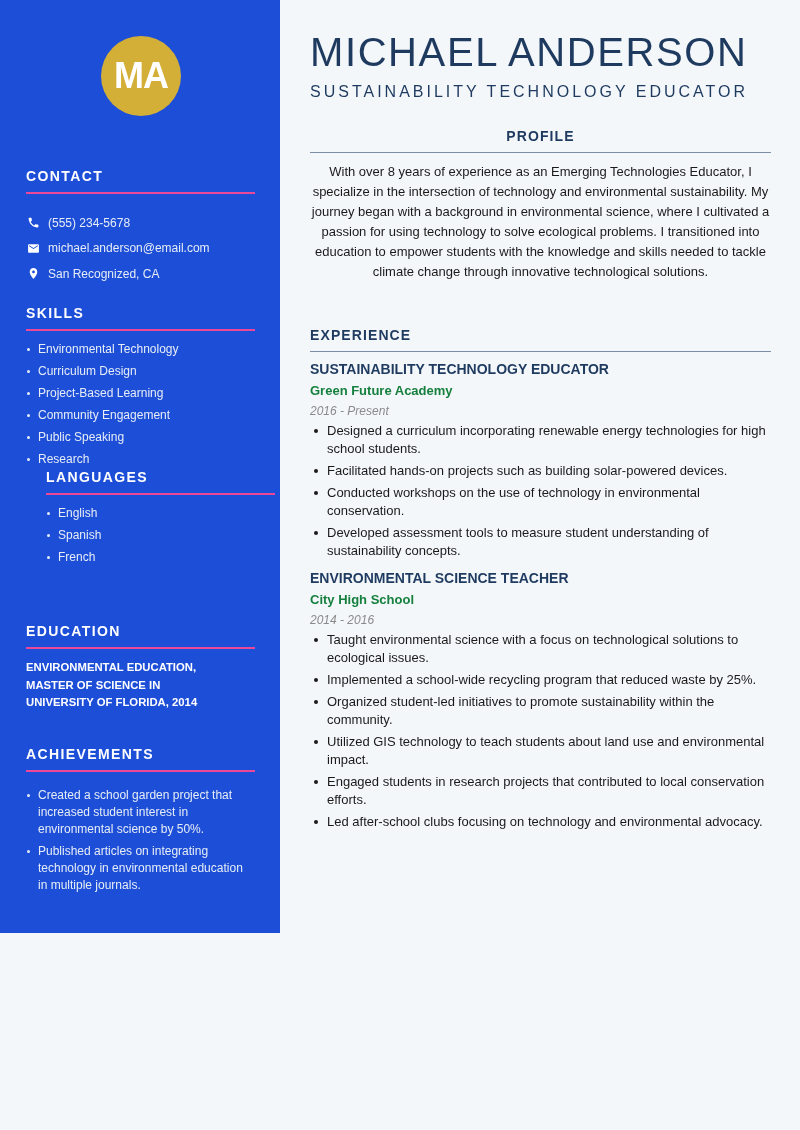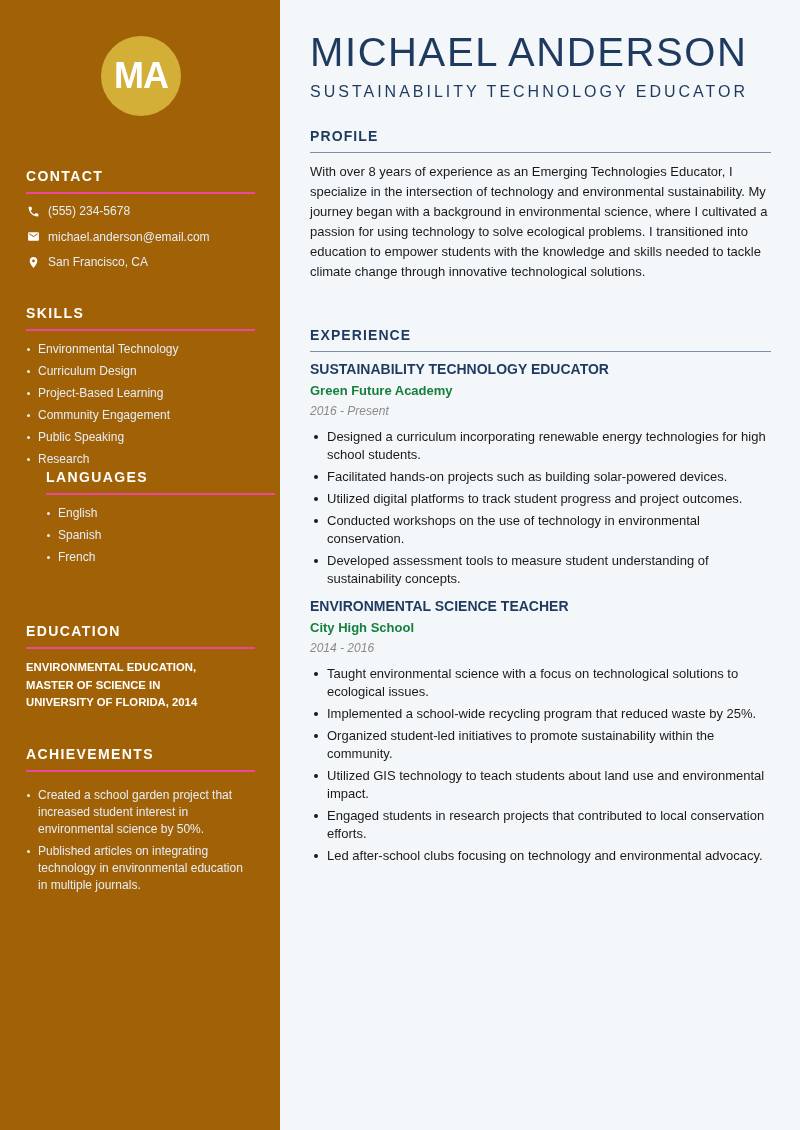--- a/index.html
+++ b/index.html
@@ -1,41 +1,41 @@
 <!DOCTYPE html>
 <html><head>
 <meta charset="utf-8">
 <style>
   * { box-sizing: border-box; margin: 0; padding: 0; }
   html, body { width: 800px; height: 1130px; overflow: hidden; }
   body { font-family: "Liberation Sans", "DejaVu Sans", sans-serif; background: #f4f7fa; position: relative; }
-  .sidebar { position: absolute; left: 0; top: 0; width: 280px; height: 1130px; background: #a16207; color: #ffffff; padding-left: 32px; }
+  .sidebar { position: absolute; left: 0; top: 0; width: 280px; height: 933px; background: #1d4ed8; color: #ffffff; padding-left: 32px; }
   .main { position: absolute; left: 280px; top: 0; width: 520px; height: 1130px; background: #f4f7fa; color: #1a1a1a; }
 
   .avatar { position: absolute; left: 101px; top: 36px; width: 80px; height: 80px; border-radius: 50%; background: #d4af37; display: flex; align-items: center; justify-content: center; font-weight: bold; font-size: 36px; color: #ffffff; letter-spacing: -1px; }
 
   .sb-section { position: absolute; left: 26px; width: 229px; }
   .sb-title { font-size: 14px; font-weight: bold; letter-spacing: 1.4px; color: #ffffff; padding-bottom: 8px; border-bottom: 2px solid #ec4899; margin-bottom: 10px; }
-  .contact-row { display: flex; align-items: flex-start; height: 25.5px; font-size: 12px; color: #e6edf5; }
+  .contact-row { display: flex; align-items: flex-end; height: 25.5px; font-size: 12px; color: #e6edf5; }
   .contact-row .ic { width: 14px; height: 14px; margin-right: 8px; display: flex; align-items: center; justify-content: center; }
   .contact-row svg { width: 13px; height: 13px; fill: #ffffff; }
   .sb-list { list-style: none; }
   .sb-list li { font-size: 12px; color: #e6edf5; line-height: 17px; margin-bottom: 5px; padding-left: 12px; position: relative; }
   .sb-list li::before { content: ""; position: absolute; left: 1px; top: 7px; width: 3px; height: 3px; border-radius: 50%; background: #e6edf5; }
   .edu-text { font-size: 11.3px; font-weight: bold; line-height: 17.5px; color: #ffffff; }
 
   .name { position: absolute; left: 30px; top: 30px; font-size: 40px; font-weight: normal; color: #1e3a5f; letter-spacing: 1.6px; }
   .headline { position: absolute; left: 30px; top: 83px; font-size: 16px; color: #1e3a5f; letter-spacing: 3px; }
   .m-section { position: absolute; left: 30px; width: 461px; }
   .m-title { font-size: 14px; font-weight: bold; color: #1e3a5f; letter-spacing: 1.1px; padding-bottom: 8px; border-bottom: 1.5px solid #7f8fa3; margin-bottom: 9px; }
   .profile-text { font-size: 13px; line-height: 20px; color: #1a1a1a; }
   .job-title { font-size: 14px; font-weight: bold; color: #1e3a5f; margin-top: 3px; }
   .job-company { font-size: 13px; font-weight: bold; color: #15803d; margin-top: 6px; }
   .job-dates { font-size: 12px; font-style: italic; color: #8a8a8a; margin-top: 6px; }
-  .job-list { list-style: none; margin-top: 10px; }
+  .job-list { list-style: none; margin-top: 4px; }
   .job-list li { position: relative; padding-left: 17px; font-size: 13px; line-height: 18px; color: #1a1a1a; margin-bottom: 4px; }
   .job-list li::before { content: ""; position: absolute; left: 4px; top: 7px; width: 4px; height: 4px; border-radius: 50%; background: #1a1a1a; }
 </style>
 </head>
 <body>
 
 <aside class="sidebar">
   <div class="avatar">
     <span>MA</span>
   </div>
@@ -57,21 +57,21 @@
           </svg>
       </span>
       <span>michael.anderson@email.com</span>
     </div>
     <div class="contact-row">
       <span class="ic">
         <svg viewBox="0 0 24 24">
             <path d="M12 2C8.1 2 5 5.1 5 9c0 5.2 7 13 7 13s7-7.8 7-13c0-3.9-3.1-7-7-7zm0 9.5c-1.4 0-2.5-1.1-2.5-2.5s1.1-2.5 2.5-2.5 2.5 1.1 2.5 2.5-1.1 2.5-2.5 2.5z"></path>
           </svg>
       </span>
-      <span>San Francisco, CA</span>
+      <span>San Recognized, CA</span>
     </div>
   </section>
 
   <section class="sb-section" style="top:305px;">
     <h2 class="sb-title">SKILLS</h2>
     <ul class="sb-list">
       <li>Environmental Technology</li>
       <li>Curriculum Design</li>
       <li>Project-Based Learning</li>
       <li>Community Engagement</li>
@@ -104,36 +104,35 @@
       <li>Created a school garden project that increased student interest in environmental science by 50%.</li>
       <li>Published articles on integrating technology in environmental education in multiple journals.</li>
     </ul>
   </section>
 </aside>
 
 <main class="main">
   <h1 class="name">MICHAEL ANDERSON</h1>
   <div class="headline">SUSTAINABILITY TECHNOLOGY EDUCATOR</div>
 
-  <section class="m-section" style="top:128px;">
+  <section class="m-section" style="top:128px;text-align:center;">
     <h2 class="m-title">PROFILE</h2>
     <p class="profile-text">With over 8 years of experience as an Emerging Technologies Educator, I specialize in the intersection of technology and environmental sustainability. My journey began with a background in environmental science, where I cultivated a passion for using technology to solve ecological problems. I transitioned into education to empower students with the knowledge and skills needed to tackle climate change through innovative technological solutions.</p>
   </section>
 
   <section class="m-section" style="top:327px;">
     <h2 class="m-title">EXPERIENCE</h2>
 
     <div>
       <div class="job-title">SUSTAINABILITY TECHNOLOGY EDUCATOR</div>
       <div class="job-company">Green Future Academy</div>
       <div class="job-dates">2016 - Present</div>
       <ul class="job-list">
         <li>Designed a curriculum incorporating renewable energy technologies for high school students.</li>
         <li>Facilitated hands-on projects such as building solar-powered devices.</li>
-        <li>Utilized digital platforms to track student progress and project outcomes.</li>
         <li>Conducted workshops on the use of technology in environmental conservation.</li>
         <li>Developed assessment tools to measure student understanding of sustainability concepts.</li>
       </ul>
     </div>
 
     <div style="margin-top:10px;">
       <div class="job-title">ENVIRONMENTAL SCIENCE TEACHER</div>
       <div class="job-company">City High School</div>
       <div class="job-dates">2014 - 2016</div>
       <ul class="job-list">

